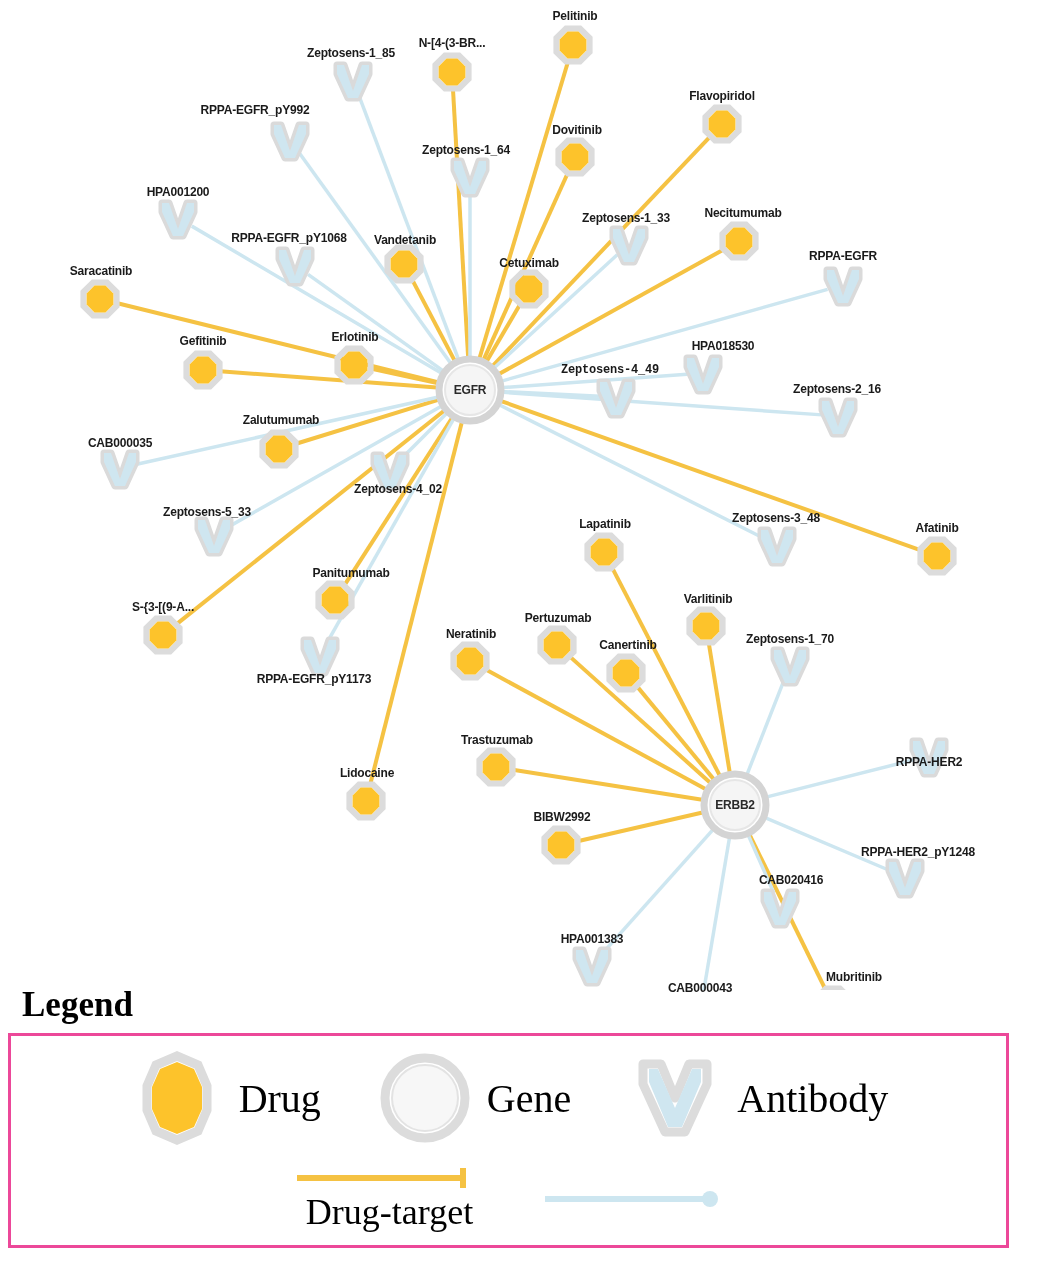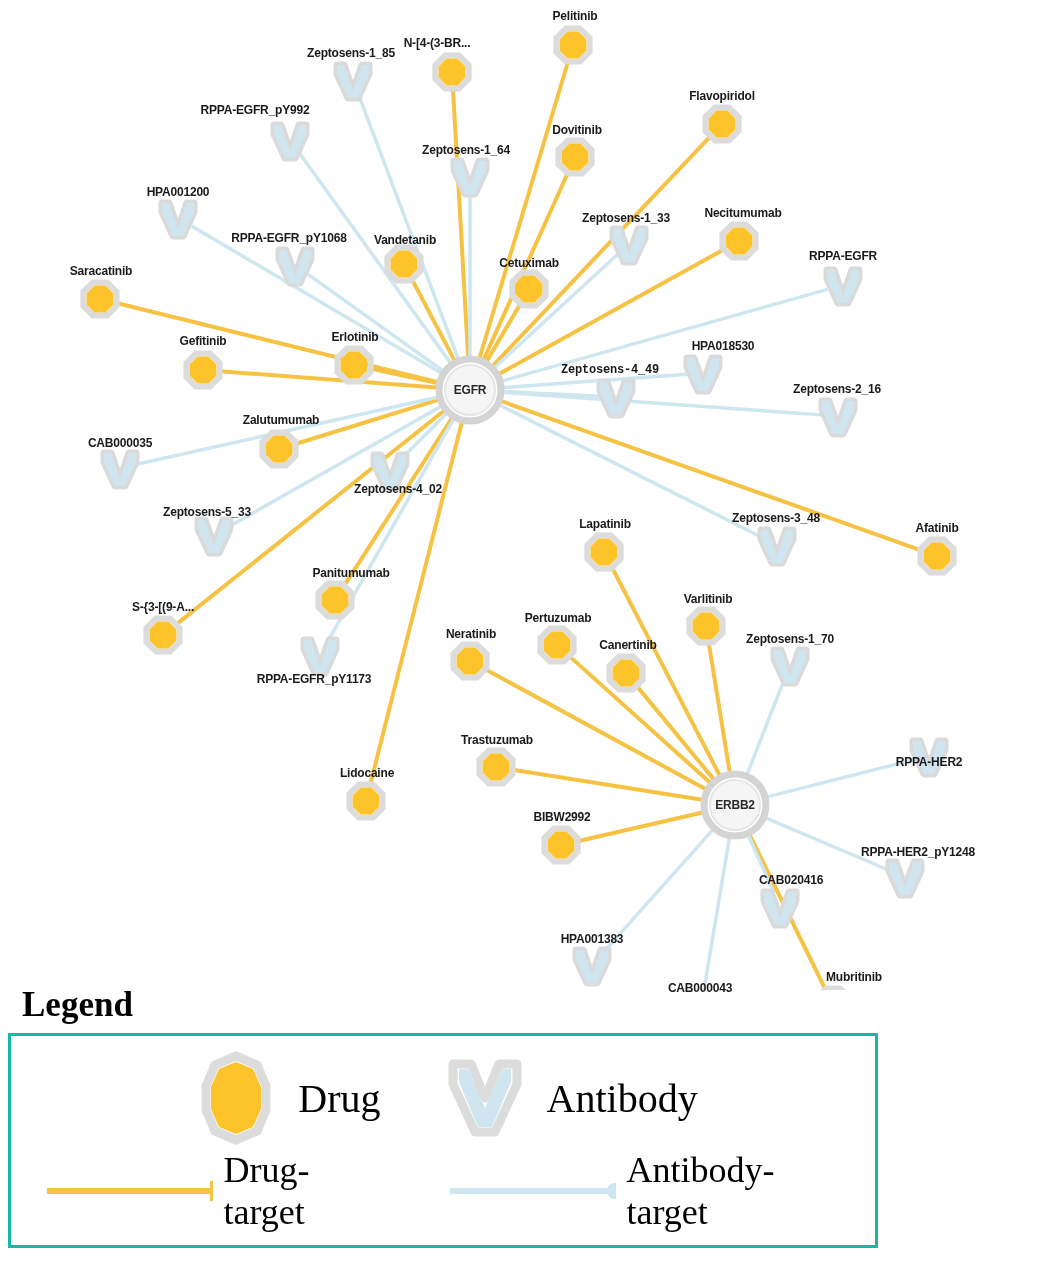--- a/index.html
+++ b/index.html
@@ -22,31 +22,31 @@
     white-space:nowrap;
     transform:translate(-50%,-50%);
     letter-spacing:-0.2px;
   }
   .gene-label{
     font-size:12px;
     color:#2a2a2a;
   }
   .legend-wrap{
     position:absolute;
-    left:8px;top:985px;width:870px;
+    left:8px;top:985px;width:1001px;
   }
   .legend-title{
     font-family:"Liberation Serif", serif;
     font-size:35px;
     font-weight:bold;
     color:#000;
     margin:0 0 8px 14px;
   }
   .legend-box{
-    border:3px solid #14b8a6;
+    border:3px solid #ec4899;
     height:215px;
     position:relative;
     box-sizing:border-box;
   }
   .legend-row1{
     position:absolute;left:0;top:14px;width:100%;
     display:flex;align-items:center;justify-content:center;
   }
   .legend-item{
     display:flex;align-items:center;
@@ -56,21 +56,21 @@
     font-family:"Liberation Serif", serif;
     font-size:40px;
     color:#000;
     margin-left:14px;
   }
   .legend-row2{
     position:absolute;left:0;bottom:12px;width:100%;
     display:flex;align-items:center;justify-content:center;
   }
   .legend-edge{
-    display:flex;align-items:center;margin:0 34px;
+    display:flex;align-items:center;margin:0 34px;flex-direction:column;
   }
   .legend-edge .lg-text{
     font-family:"Liberation Serif", serif;
     font-size:36px;
     color:#000;
     margin-left:10px;
   }
 </style>
 </head>
 <body>
@@ -213,21 +213,21 @@
         <path d="M684,998 L691,998 L700,1024 L709,998 L716,998 L716,1007 L705,1031 L695,1031 L684,1007 Z" fill="none" stroke="#DADADA" stroke-width="7" stroke-linejoin="round"></path>
         <path d="M684,998 L691,998 L700,1024 L709,998 L716,998 L716,1007 L705,1031 L695,1031 L684,1007 Z" fill="#CFE6F0"></path>
         <circle cx="470" cy="390" r="31" fill="none" stroke="#D4D4D4" stroke-width="7"></circle>
         <circle cx="470" cy="390" r="25" fill="#F5F5F5" stroke="#E6E6E6" stroke-width="2"></circle>
         <circle cx="735" cy="805" r="31" fill="none" stroke="#D4D4D4" stroke-width="7"></circle>
         <circle cx="735" cy="805" r="25" fill="#F5F5F5" stroke="#E6E6E6" stroke-width="2"></circle>
       </g>
     </svg>
   <div id="labels">
       <div class="node-label" style="left: 575px; top: 16px;">Pelitinib</div>
-      <div class="node-label" style="left: 437px; top: 43px; text-align: center;">N-[4-(3-BR...</div>
+      <div class="node-label" style="left: 452px; top: 43px; text-align: center;">N-[4-(3-BR...</div>
       <div class="node-label" style="left: 722px; top: 96px;">Flavopiridol</div>
       <div class="node-label" style="left: 577px; top: 130px;">Dovitinib</div>
       <div class="node-label" style="left: 743px; top: 213px;">Necitumumab</div>
       <div class="node-label" style="left: 405px; top: 240px;">Vandetanib</div>
       <div class="node-label" style="left: 529px; top: 263px;">Cetuximab</div>
       <div class="node-label" style="left: 101px; top: 271px;">Saracatinib</div>
       <div class="node-label" style="left: 355px; top: 337px;">Erlotinib</div>
       <div class="node-label" style="left: 203px; top: 341px;">Gefitinib</div>
       <div class="node-label" style="left: 281px; top: 420px;">Zalutumumab</div>
       <div class="node-label" style="left: 937px; top: 528px;">Afatinib</div>
@@ -274,36 +274,42 @@
     <div class="legend-row1">
       <div class="legend-item">
         <svg width="96" height="96">
           <polygon points="48,6 69,15 78,36 78,60 69,81 48,90 27,81 18,60 18,36 27,15" fill="none" stroke="#DCDCDC" stroke-width="9"></polygon>
           <polygon points="48,12 65,19 73,37 73,59 65,77 48,84 31,77 23,59 23,37 31,19" fill="#FDC32B"></polygon>
         </svg>
         <span class="lg-text">Drug</span>
       </div>
       <div class="legend-item">
         <svg width="96" height="96">
+          <circle cx="48" cy="48" r="40" fill="none" stroke="#DCDCDC" stroke-width="9"></circle>
+          <circle cx="48" cy="48" r="33" fill="#F7F7F7" stroke="#E3E3E3" stroke-width="2"></circle>
+        </svg>
+        <span class="lg-text">Gene</span>
+      </div>
+      <div class="legend-item">
+        <svg width="96" height="96">
           <path d="M16,14 L34,14 L48,48 L62,14 L80,14 L80,34 L58,82 L38,82 L16,34 Z" fill="none" stroke="#DCDCDC" stroke-width="9" stroke-linejoin="round"></path>
           <path d="M22,19 L31,19 L48,58 L65,19 L74,19 L74,32 L55,77 L41,77 L22,32 Z" fill="#CFE6F0"></path>
         </svg>
         <span class="lg-text">Antibody</span>
       </div>
     </div>
     <div class="legend-row2">
       <div class="legend-edge">
         <svg width="180" height="26">
           <line x1="2" y1="13" x2="168" y2="13" stroke="#F5C243" stroke-width="6"></line>
           <line x1="168" y1="3" x2="168" y2="23" stroke="#F5C243" stroke-width="6"></line>
         </svg>
         <span class="lg-text">Drug-target</span>
       </div>
       <div class="legend-edge">
         <svg width="180" height="26">
           <line x1="2" y1="13" x2="162" y2="13" stroke="#CDE6F0" stroke-width="6"></line>
           <circle cx="167" cy="13" r="8" fill="#CDE6F0"></circle>
         </svg>
-        <span class="lg-text">Antibody-target</span>
       </div>
     </div>
   </div>
 </div>
 
 </body></html>

